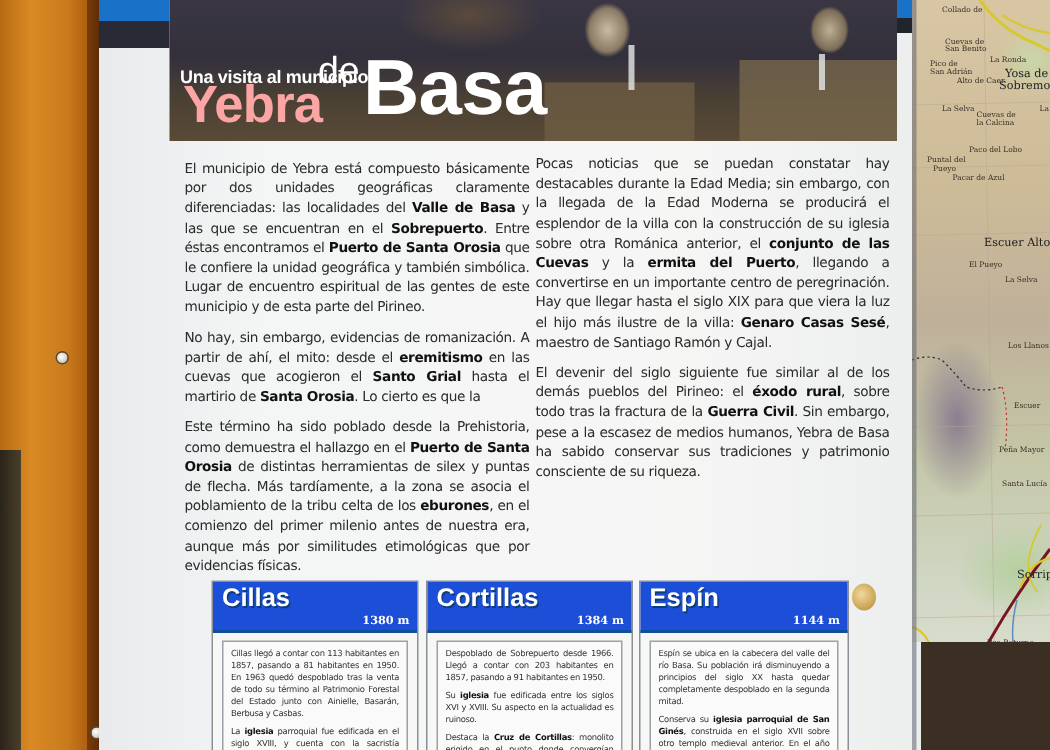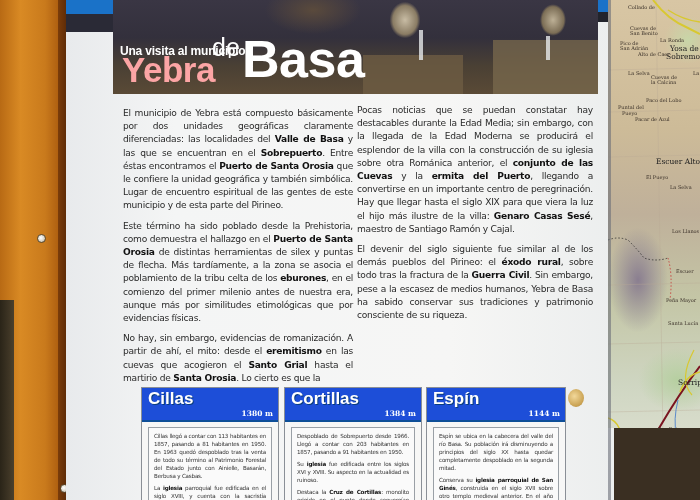--- a/index.html
+++ b/index.html
@@ -152,22 +152,22 @@
   <div class="water"></div>
   <div class="water2"></div>
 </div>
 <div class="subtitle">Una visita al municipio</div>
 <div class="title-de">de</div>
 <div class="title-yebra">Yebra</div>
 <div class="title-basa">Basa</div>
 
 <div class="col col-left">
   <p>El municipio de Yebra está compuesto básicamente por dos unidades geográficas claramente diferenciadas: las localidades del <b>Valle de Basa</b> y las que se encuentran en el <b>Sobrepuerto</b>. Entre éstas encontramos el <b>Puerto de Santa Orosia</b> que le confiere la unidad geográfica y también simbólica. Lugar de encuentro espiritual de las gentes de este municipio y de esta parte del Pirineo.</p>
+  <p>No hay, sin embargo, evidencias de romanización. A partir de ahí, el mito: desde el <b>eremitismo</b> en las cuevas que acogieron el <b>Santo Grial</b> hasta el martirio de <b>Santa Orosia</b>. Lo cierto es que la</p>
   <p>Este término ha sido poblado desde la Prehistoria, como demuestra el hallazgo en el <b>Puerto de Santa Orosia</b> de distintas herramientas de silex y puntas de flecha. Más tardíamente, a la zona se asocia el poblamiento de la tribu celta de los <b>eburones</b>, en el comienzo del primer milenio antes de nuestra era, aunque más por similitudes etimológicas que por evidencias físicas.</p>
-  <p>No hay, sin embargo, evidencias de romanización. A partir de ahí, el mito: desde el <b>eremitismo</b> en las cuevas que acogieron el <b>Santo Grial</b> hasta el martirio de <b>Santa Orosia</b>. Lo cierto es que la</p>
 </div>
 <div class="col col-right">
   <p>Pocas noticias que se puedan constatar hay destacables durante la Edad Media; sin embargo, con la llegada de la Edad Moderna se producirá el esplendor de la villa con la construcción de su iglesia sobre otra Románica anterior, el <b>conjunto de las Cuevas</b> y la <b>ermita del Puerto</b>, llegando a convertirse en un importante centro de peregrinación. Hay que llegar hasta el siglo XIX para que viera la luz el hijo más ilustre de la villa: <b>Genaro Casas Sesé</b>, maestro de Santiago Ramón y Cajal.</p>
   <p>El devenir del siglo siguiente fue similar al de los demás pueblos del Pirineo: el <b>éxodo rural</b>, sobre todo tras la fractura de la <b>Guerra Civil</b>. Sin embargo, pese a la escasez de medios humanos, Yebra de Basa ha sabido conservar sus tradiciones y patrimonio consciente de su riqueza.</p>
 </div>
 
 <div class="card card-cillas">
   <div class="card-head">
     <span class="card-name">Cillas</span>
     <span class="card-alt">1380 m</span>

